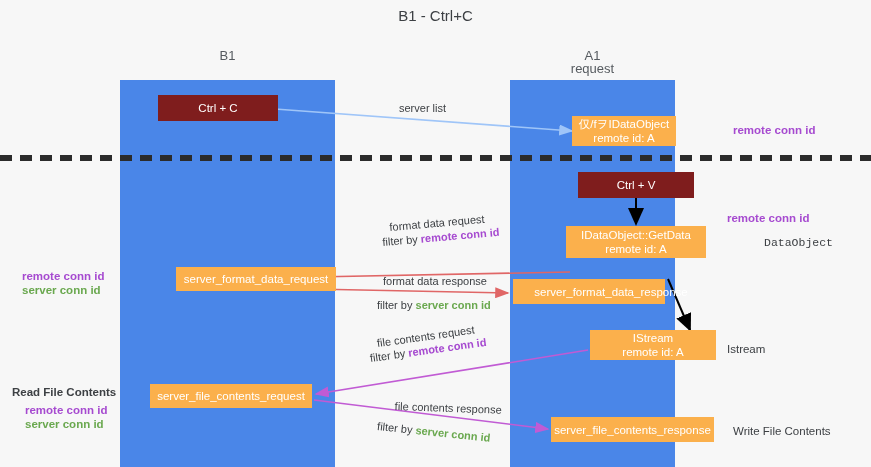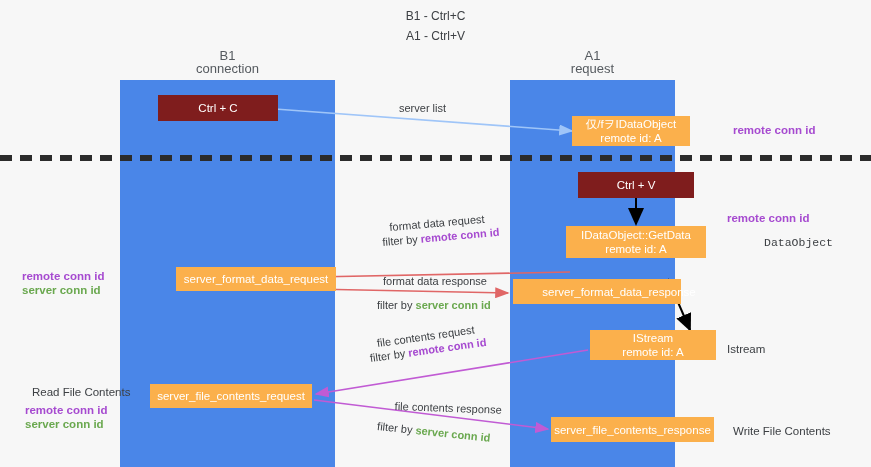--- a/index.html
+++ b/index.html
@@ -28,21 +28,21 @@
     font-size:13px;
     line-height:13px;
   }
   .lane-head .l1{display:block;}
   .lane-head .l2{display:block;}
 
   
   .title{
     position:absolute;left:0;top:6px;width:871px;
     text-align:center;color:#3d4044;
-    font-size:12px;line-height:20px;
+    font-size:15px;line-height:20px;
   }
   .title span{display:block;}
 
   
   .box{
     position:absolute;
     box-sizing:border-box;
     display:flex;flex-direction:column;
     align-items:center;justify-content:center;
     color:#ffffff;
@@ -87,26 +87,24 @@
 
   svg.arrows{position:absolute;left:0;top:0;width:871px;height:467px;pointer-events:none;}
 </style>
 </head>
 <body>
 
 <div id="stage">
 
   <div class="title">
     <span>B1 - Ctrl+C</span>
-    <span>A1 - Ctrl+V</span>
   </div>
 
   <div class="lane-head" style="left:150px;top:49px;width:155px;">
     <span class="l1">B1</span>
-    <span class="l2">connection</span>
   </div>
   <div class="lane-head" style="left:545px;top:49px;width:95px;">
     <span class="l1">A1</span>
     <span class="l2">request</span>
   </div>
 
   <div class="lane lane-left"></div>
   <div class="lane lane-right"></div>
 
   <svg class="arrows" viewBox="0 0 871 467">
@@ -139,39 +137,39 @@
 
     <path d="M314,400 L548,429" stroke="#c15bd4" stroke-width="1.6" fill="none" marker-end="url(#mm)"></path>
   </svg>
 
   <div class="dashline"></div>
 
   <div class="box green" style="left:158px;top:95px;width:120px;height:26px;">
     <span class="ln">Ctrl + C</span>
   </div>
 
-  <div class="box orange" style="left:572px;top:116px;width:118px;height:30px;">
+  <div class="box orange" style="left:572px;top:116px;width:104px;height:30px;">
     <span class="ln">仅/fヲIDataObject</span>
     <span class="ln">remote id: A</span>
   </div>
 
   <div class="box green" style="left:578px;top:172px;width:116px;height:26px;">
     <span class="ln">Ctrl + V</span>
   </div>
 
   <div class="box orange" style="left:566px;top:226px;width:140px;height:32px;">
     <span class="ln">IDataObject::GetData</span>
     <span class="ln">remote id: A</span>
   </div>
 
   <div class="box orange" style="left:152px;top:267px;width:160px;height:24px;margin-left:24px;">
     <span class="ln">server_format_data_request</span>
   </div>
 
-  <div class="box orange" style="left:513px;top:279px;width:168px;height:25px;padding-left:48px;">
+  <div class="box orange" style="left:513px;top:279px;width:152px;height:25px;padding-left:48px;">
     <span class="ln">server_format_data_response</span>
   </div>
 
   <div class="box orange" style="left:590px;top:330px;width:126px;height:30px;">
     <span class="ln">IStream</span>
     <span class="ln">remote id: A</span>
   </div>
 
   <div class="box orange" style="left:150px;top:384px;width:162px;height:24px;">
     <span class="ln">server_file_contents_request</span>
@@ -209,17 +207,17 @@
 
   <div class="sidelab plain" style="left:764px;top:236px;font-family:Liberation Mono, monospace;">DataObject</div>
 
   <div class="sidelab plain" style="left:727px;top:342px;">Istream</div>
 
   <div class="sidelab plain" style="left:733px;top:424px;">Write File Contents</div>
 
   <div class="sidelab purple" style="left:22px;top:269px;">remote conn id</div>
   <div class="sidelab greenlab" style="left:22px;top:283px;">server conn id</div>
 
-  <div class="sidelab plain" style="left:32px;top:385px;">Read File Contents</div>
+  <div class="sidelab plain" style="left:12px;top:385px;font-weight:bold;">Read File Contents</div>
   <div class="sidelab purple" style="left:25px;top:403px;">remote conn id</div>
   <div class="sidelab greenlab" style="left:25px;top:417px;">server conn id</div>
 
 </div>
 
 </body></html>

